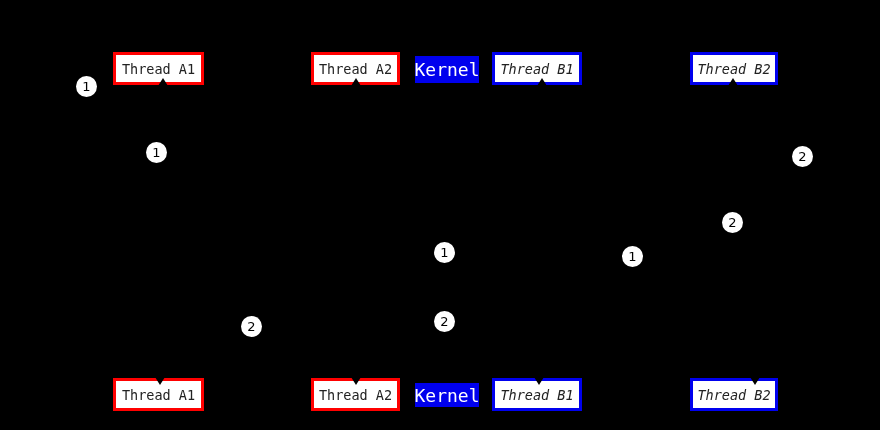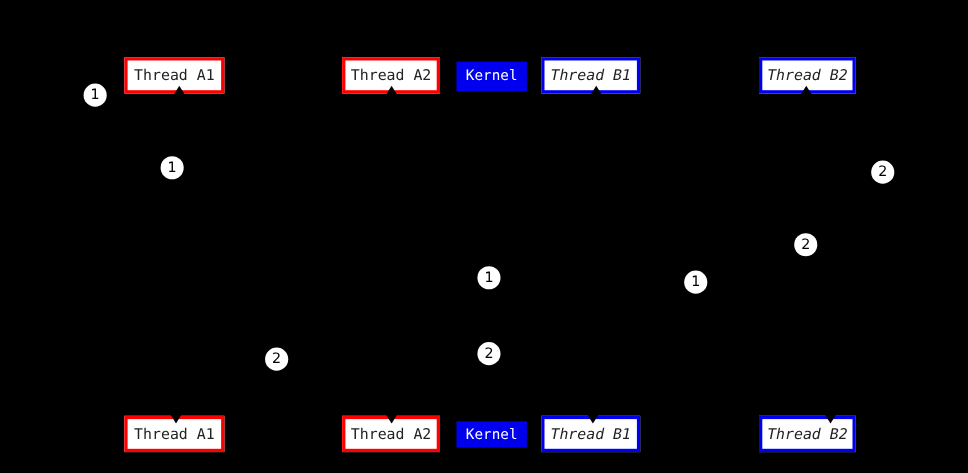--- a/index.html
+++ b/index.html
@@ -16,21 +16,21 @@
     background: var(--node_bg, #fff);
     color: var(--node_text, #222);
     display: flex; align-items: center; justify-content: center;
     font-size: 13.5px; white-space: nowrap;
   }
   .node.red  { border: 3px solid var(--thread_a_accent, #ff0000); }
   .node.blue { border: 3px solid var(--thread_b_accent, #0000ee); font-style: italic; }
   .node.kernel {
     background: var(--kernel_bg, #0000ee);
     color: var(--kernel_text, #fff);
-    border: none; font-size: 13px;
+    border: none; font-size: 18px;
   }
 
   
   .p-a1t { left: 113px; top: 52px;  width: 91px; height: 33px; }
   .p-a2t { left: 311px; top: 52px;  width: 89px; height: 33px; }
   .p-kt  { left: 415px; top: 56px;  width: 64px; height: 27px; }
   .p-b1t { left: 492px; top: 52px;  width: 90px; height: 33px; }
   .p-b2t { left: 690px; top: 52px;  width: 88px; height: 33px; }
   
   .p-a1b { left: 113px; top: 378px; width: 91px; height: 33px; }

